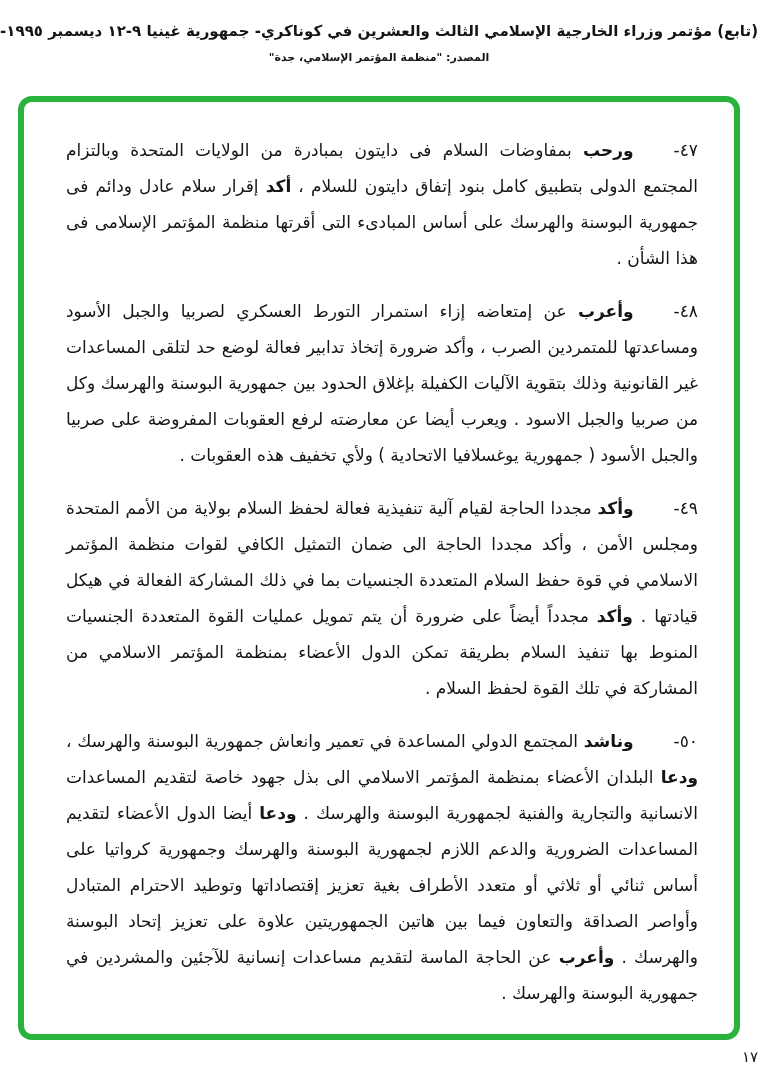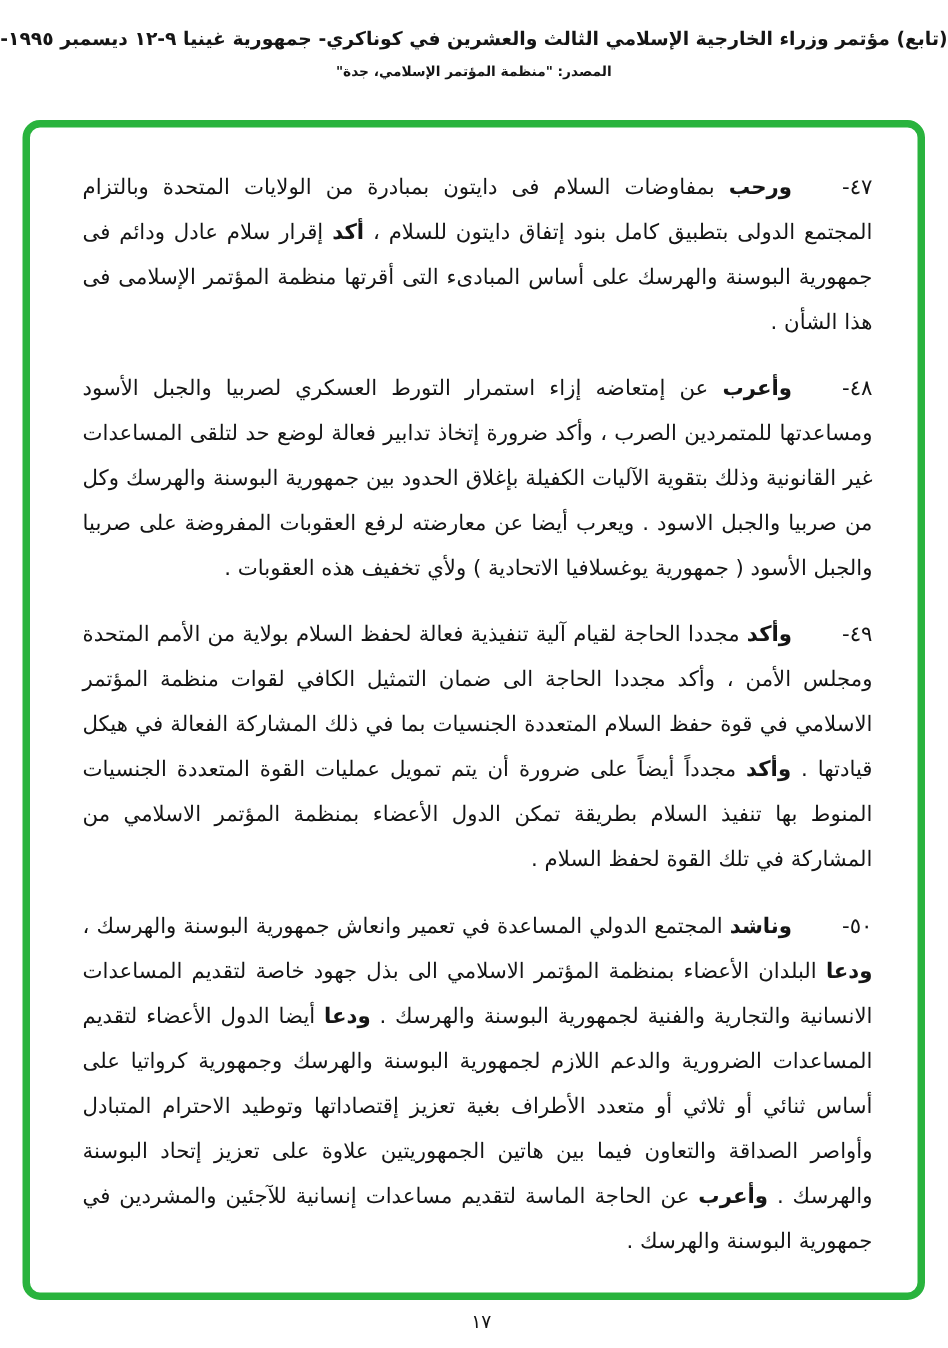--- a/index.html
+++ b/index.html
@@ -61,21 +61,20 @@
     display: inline-block;
     margin-left: 40px;
     font-weight: normal;
   }
   .b { font-weight: bold; }
   .footer {
     position: absolute;
     bottom: 12px;
     left: 0;
     right: 0;
-    text-align: center;
     font-size: 15px;
     direction: rtl;
     padding-left: 12px;
   }
 </style>
 </head>
 <body>
 
 <div class="page" style="color: rgb(21, 21, 21);">
 

